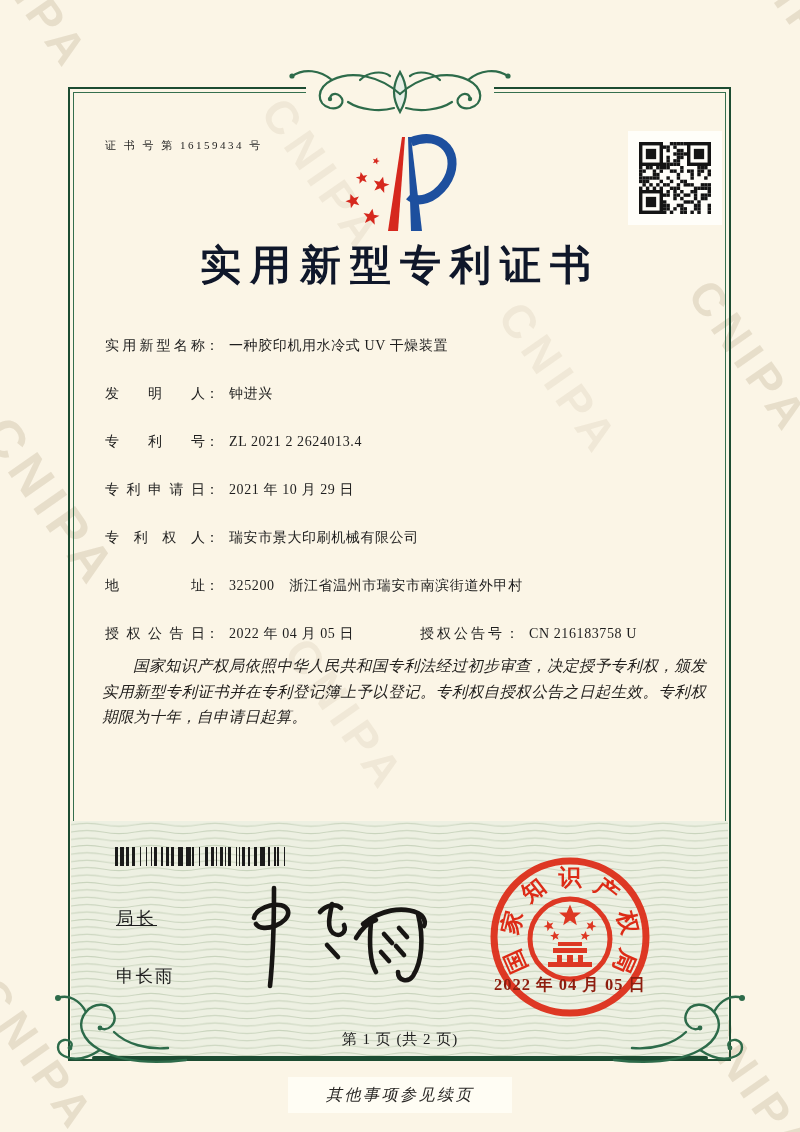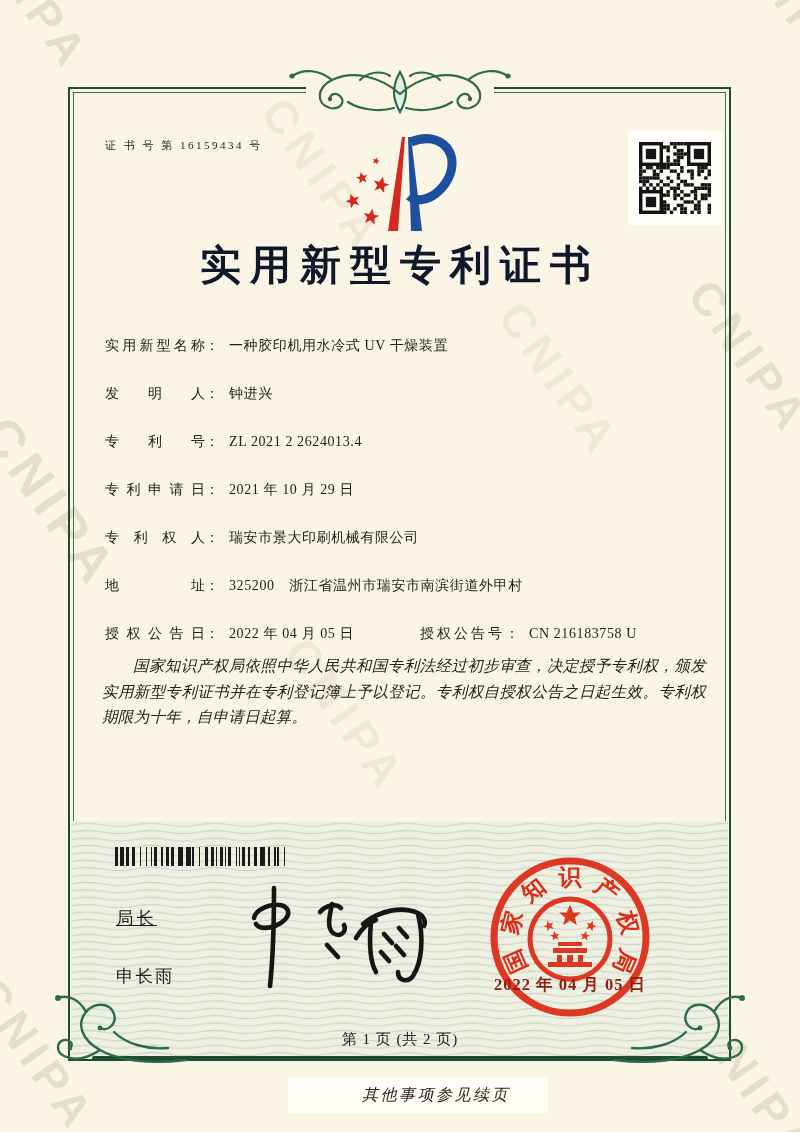--- a/index.html
+++ b/index.html
@@ -72,21 +72,21 @@
     font-size:23px;font-weight:bold;color:#dd2b16;text-align:center;line-height:24px;
   }
   .seal-date{
     left:487px;top:974px;width:166px;text-align:center;
     font-size:16.5px;font-weight:600;color:#8e1d0e;letter-spacing:1px;white-space:nowrap;
   }
   
   .page-info{left:0;top:1030px;width:800px;text-align:center;font-size:15px;letter-spacing:1px;}
   .note-box{
     left:288px;top:1077px;width:224px;height:36px;background:#fffdf4;
-    display:flex;align-items:center;justify-content:center;padding-left:36px;
+    display:flex;align-items:center;justify-content:center;
   }
   .note-box span{font-size:16px;font-style:italic;letter-spacing:2.5px;color:#2a2826;}
 </style>
 </head>
 <body>
 
 <div class="wm" style="left:-58px;top:-34px;">CNIPA</div>
 <div class="wm" style="left:702px;top:-30px;">CNIPA</div>
 <div class="wm faint" style="left:235px;top:148px;">CNIPA</div>
 <div class="wm" style="left:662px;top:330px;">CNIPA</div>

